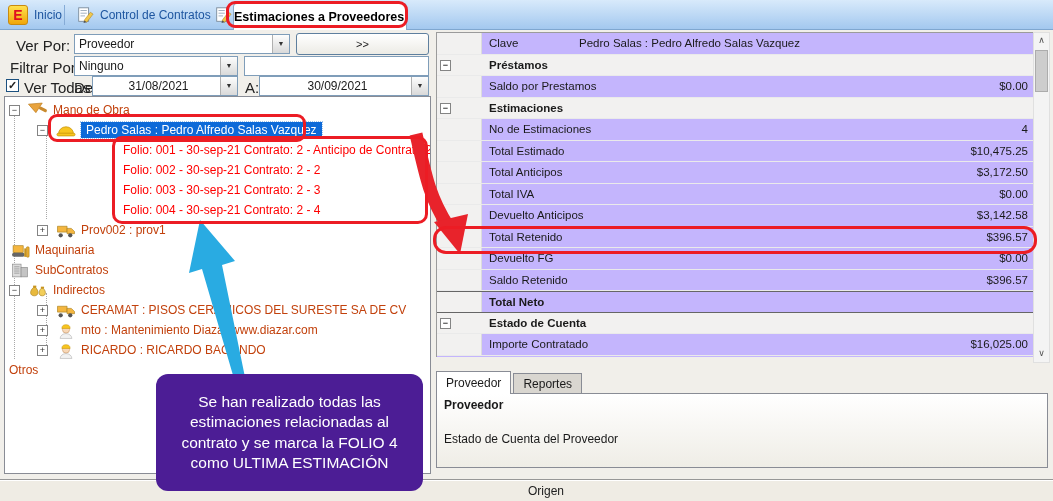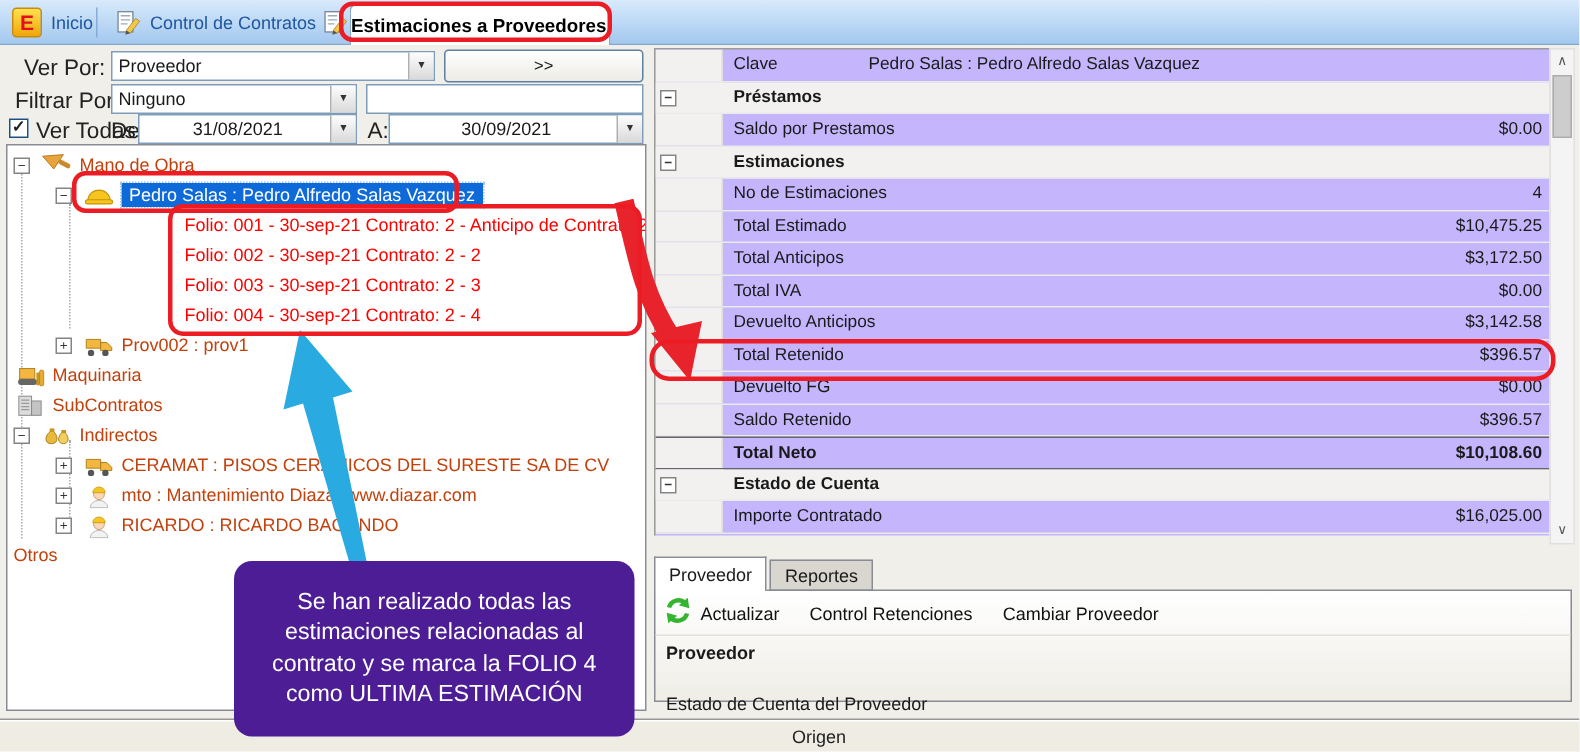--- a/index.html
+++ b/index.html
@@ -325,21 +325,20 @@
         <div class="gvalue">$0.00</div>
       </div>
       <div class="grow">
         <div class="gut"></div>
         <div class="glabel">Saldo Retenido</div>
         <div class="gvalue">$396.57</div>
       </div>
       <div class="grow bold">
         <div class="gut"></div>
         <div class="glabel">Total Neto</div>
-        <div class="gvalue">$10,108.60</div>
       </div>
       <div class="grow group">
         <div class="gut">
           <span class="gbox">−</span>
         </div>
         <div class="glabel">Estado de Cuenta</div>
         <div class="gvalue"></div>
       </div>
       <div class="grow">
         <div class="gut"></div>
@@ -351,35 +350,20 @@
     <div class="sbtn sb-up">∧</div>
     <div class="sthumb"></div>
     <div class="sbtn sb-dn">∨</div>
   </div>
 
   <div class="btabs">
     <div class="btab active">Proveedor</div>
     <div class="btab inactive">Reportes</div>
   </div>
   <div class="rpanel">
-    <div class="rtoolbar">
-      <div class="titem">
-        <span>
-          <svg viewBox="0 0 20 20">
-              <path d="M4 8 a6.5 6.5 0 0 1 11 -2.8" fill="none" stroke="#35B52F" stroke-width="3"></path>
-              <polygon points="16.5,1.5 17.5,8.5 10.5,6.5" fill="#35B52F"></polygon>
-              <path d="M16 12 a6.5 6.5 0 0 1 -11 2.8" fill="none" stroke="#35B52F" stroke-width="3"></path>
-              <polygon points="3.5,18.5 2.5,11.5 9.5,13.5" fill="#35B52F"></polygon>
-            </svg>
-        </span>
-        <span>Actualizar</span>
-      </div>
-      <div class="titem">Control Retenciones</div>
-      <div class="titem">Cambiar Proveedor</div>
-    </div>
     <div class="rdesc">
       <div class="t">Proveedor</div>
       <div class="s">Estado de Cuenta del Proveedor</div>
     </div>
   </div>
 
   <div class="statusbar">
     <span class="origin">Origen</span>
   </div>
 

